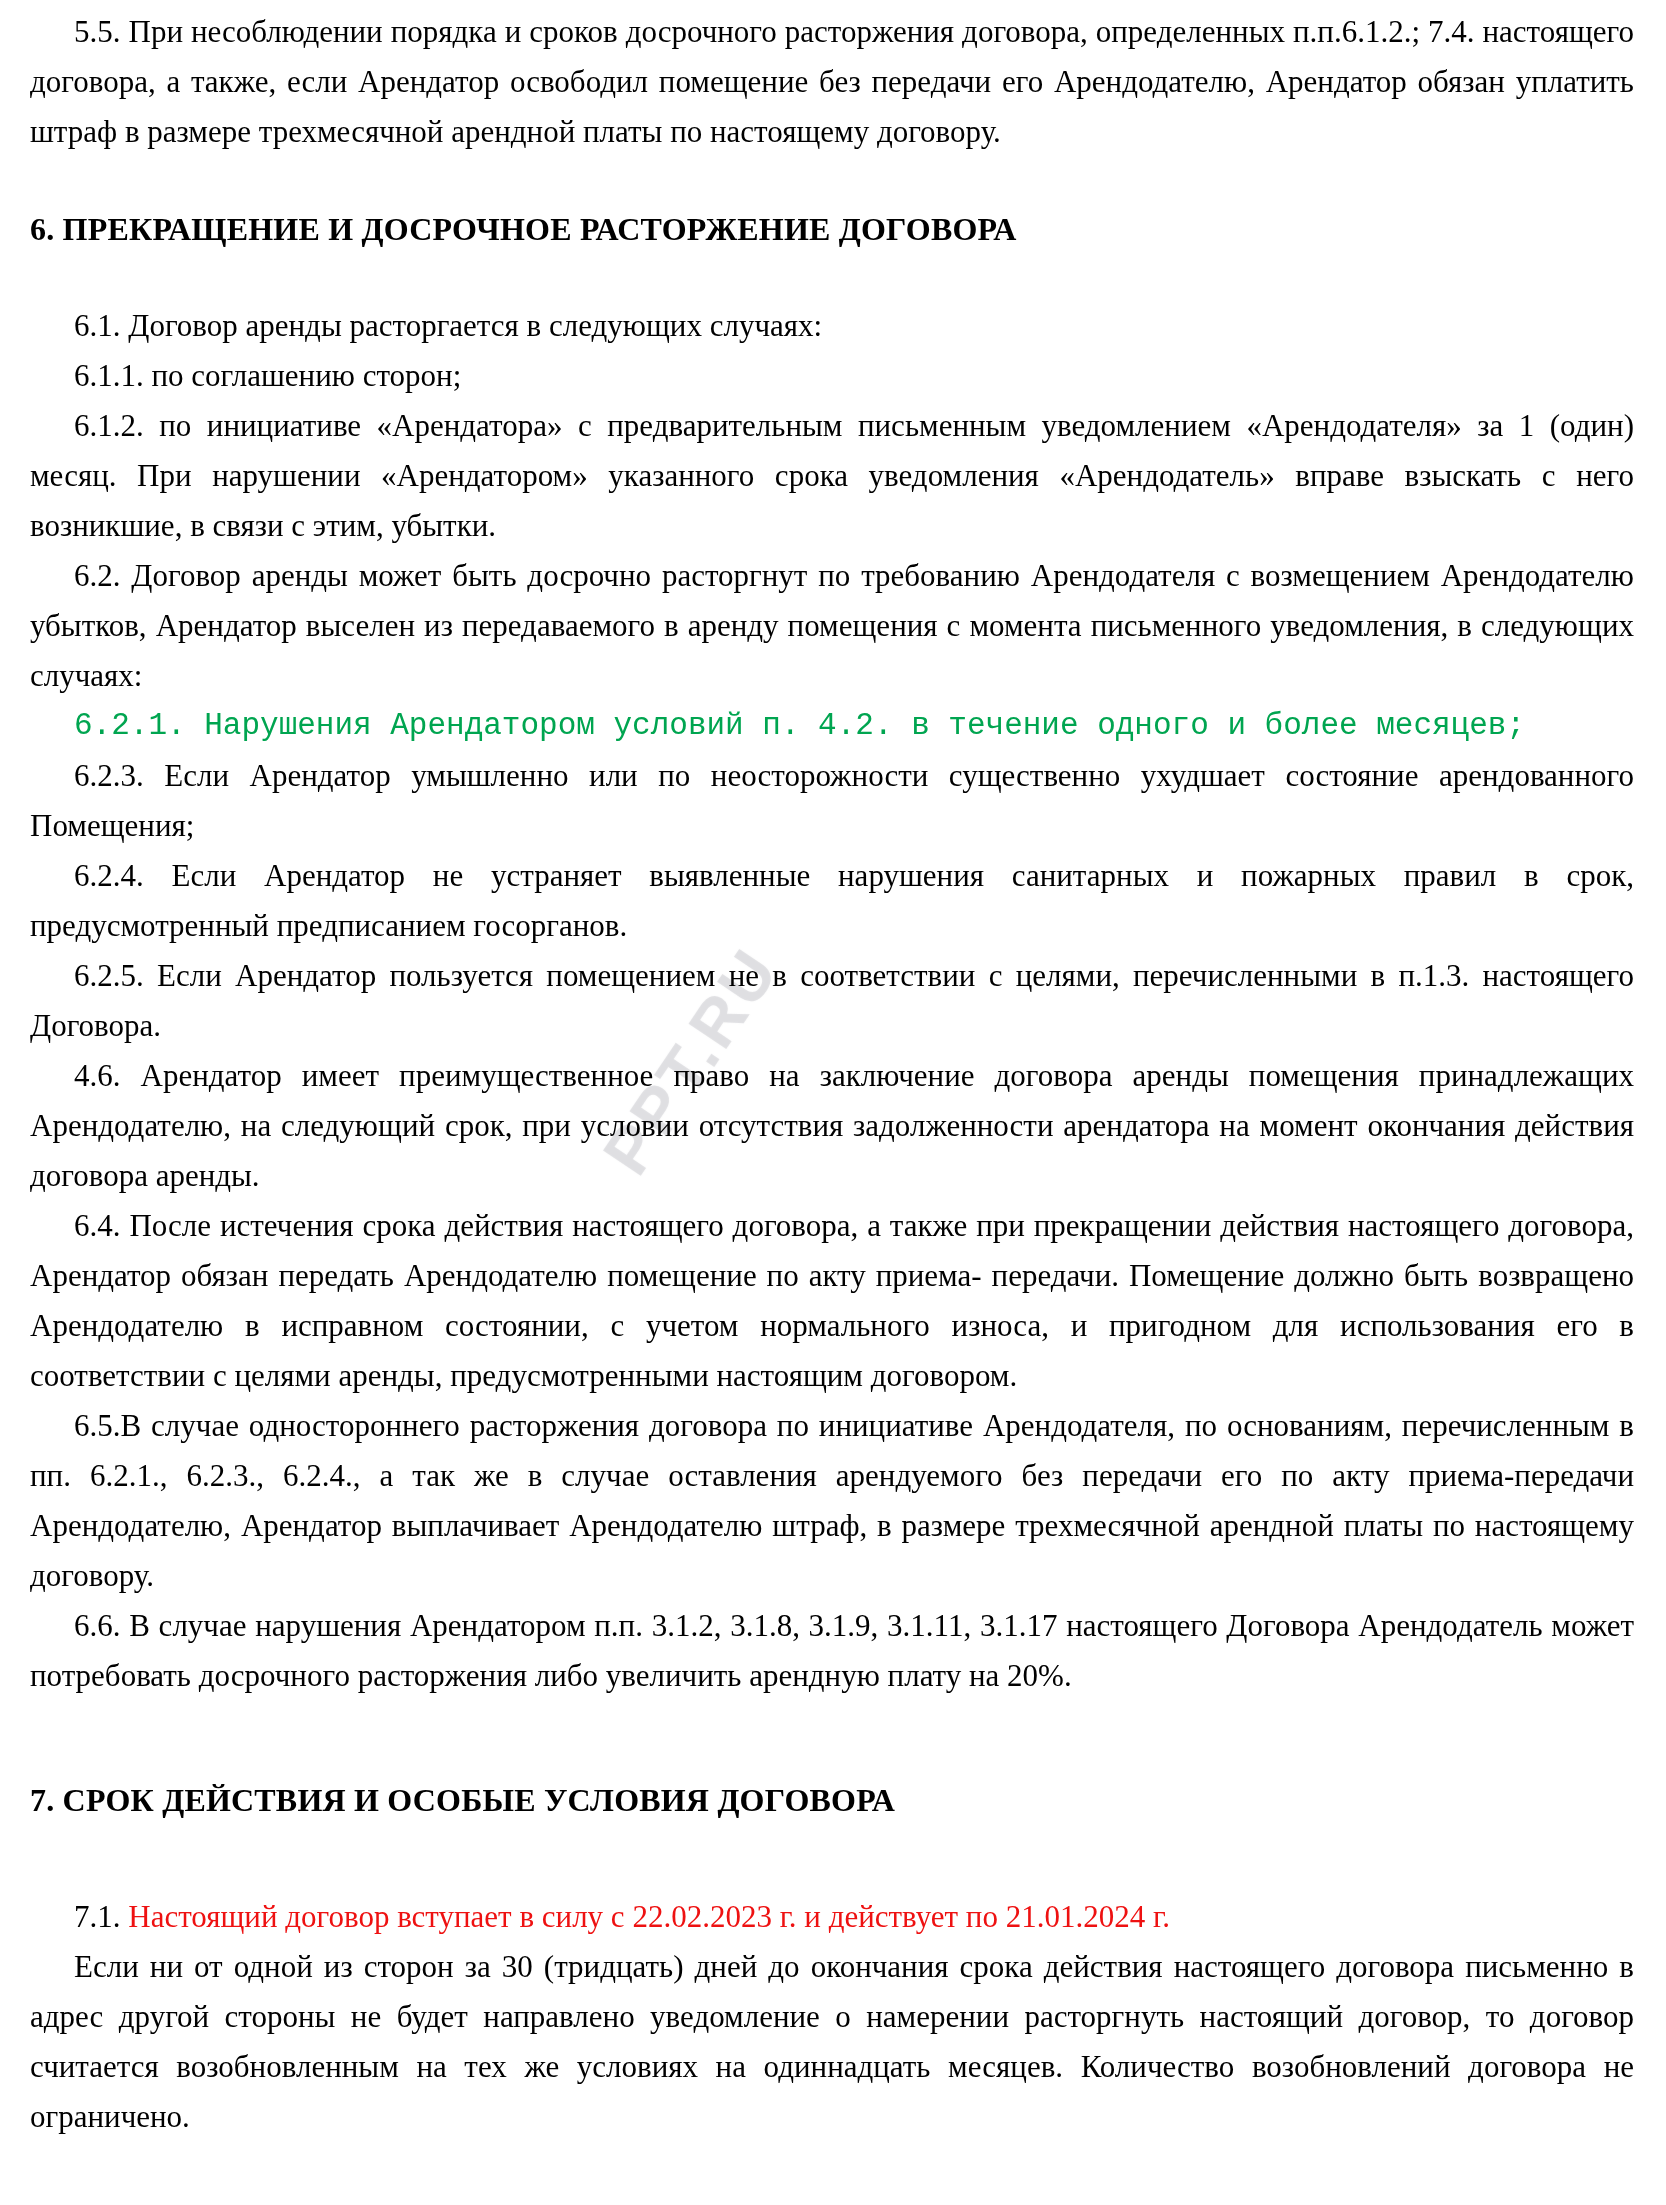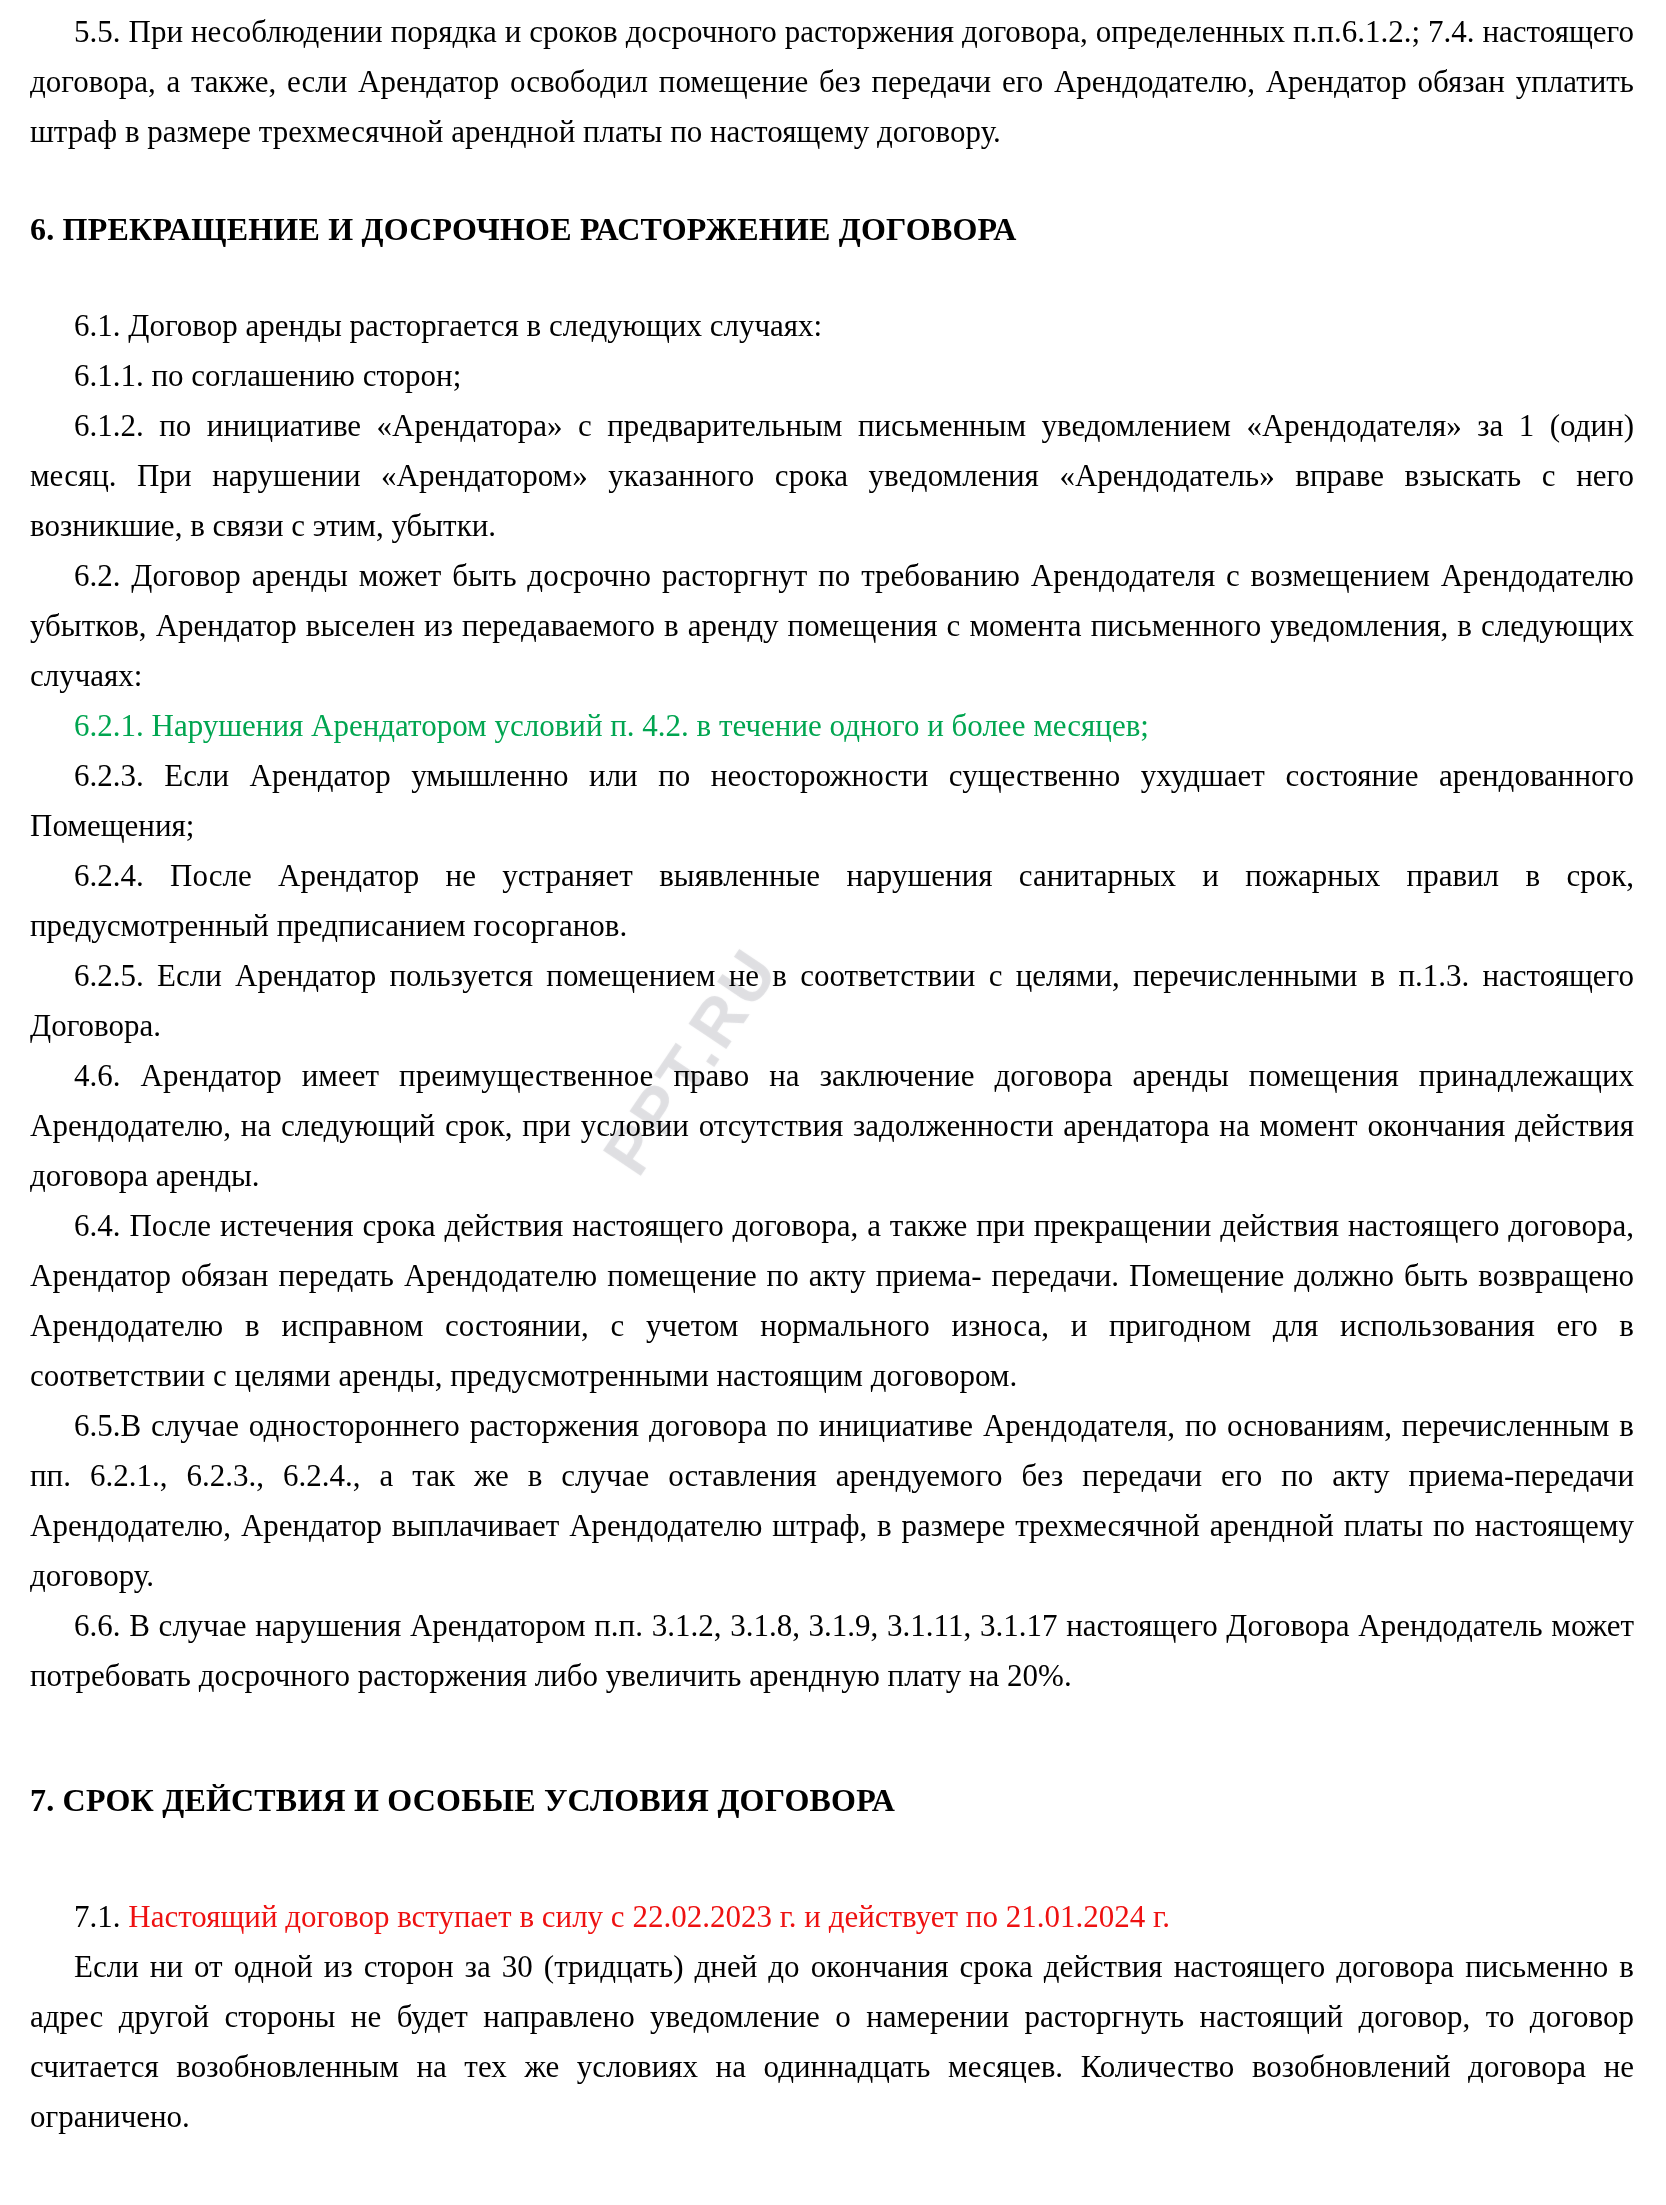--- a/index.html
+++ b/index.html
@@ -42,21 +42,21 @@
     text-align: left;
     font-weight: bold;
     font-size: 32px;
     line-height: 50px;
     letter-spacing: 0.2px;
   }
   .sp-before-h6 { height: 47px; }
   .sp-after-h6  { height: 47px; }
   .sp-before-h7 { height: 74px; }
   .sp-after-h7  { height: 67px; }
-  .green { color: #00a550; }
+  .green { color: #00a550; font-family: Liberation Mono, monospace; }
   .red   { color: #ee1111; }
   
   #watermark {
     position: absolute;
     left: 472px;
     top: 918px;
     width: 438px;
     height: 286px;
     z-index: 1;
     pointer-events: none;
@@ -91,21 +91,21 @@
     <div class="sp-before-h6"></div>
     <h2 class="heading">6. ПРЕКРАЩЕНИЕ И ДОСРОЧНОЕ РАСТОРЖЕНИЕ ДОГОВОРА</h2>
     <div class="sp-after-h6"></div>
 
     <p class="para">6.1. Договор аренды расторгается в следующих случаях:</p>
     <p class="para">6.1.1. по соглашению сторон;</p>
     <p class="para">6.1.2. по инициативе «Арендатора» с предварительным письменным уведомлением «Арендодателя» за 1 (один) месяц. При нарушении «Арендатором» указанного срока уведомления «Арендодатель» вправе взыскать с него возникшие, в связи с этим, убытки.</p>
     <p class="para"> 6.2. Договор аренды может быть досрочно расторгнут по требованию Арендодателя с возмещением Арендодателю убытков, Арендатор выселен из передаваемого в аренду помещения с момента письменного уведомления, в следующих случаях:</p>
     <p class="para green">6.2.1. Нарушения Арендатором условий п. 4.2. в течение одного и более месяцев;</p>
     <p class="para">6.2.3. Если Арендатор умышленно или по неосторожности существенно ухудшает состояние арендованного Помещения;</p>
-    <p class="para">6.2.4. После Арендатор не устраняет выявленные нарушения санитарных и пожарных правил в срок, предусмотренный предписанием госорганов.</p>
+    <p class="para">6.2.4. Если Арендатор не устраняет выявленные нарушения санитарных и пожарных правил в срок, предусмотренный предписанием госорганов.</p>
     <p class="para">6.2.5. Если Арендатор пользуется помещением не в соответствии с целями, перечисленными в п.1.3. настоящего Договора.</p>
     <p class="para">4.6. Арендатор имеет преимущественное право на заключение договора аренды помещения принадлежащих Арендодателю, на следующий срок, при условии отсутствия задолженности арендатора на момент окончания действия договора аренды.</p>
     <p class="para">6.4. После истечения срока действия настоящего договора, а также при прекращении действия настоящего договора, Арендатор обязан передать Арендодателю помещение по акту приема- передачи. Помещение должно быть возвращено Арендодателю в исправном состоянии, с учетом нормального износа, и пригодном для использования его в соответствии с целями аренды, предусмотренными настоящим договором.</p>
     <p class="para">6.5.В случае одностороннего расторжения договора по инициативе Арендодателя, по основаниям, перечисленным в пп. 6.2.1., 6.2.3., 6.2.4., а так же в случае оставления арендуемого без передачи его по акту приема-передачи Арендодателю, Арендатор выплачивает Арендодателю штраф, в размере трехмесячной арендной платы по настоящему договору.</p>
     <p class="para">6.6. В случае нарушения Арендатором  п.п. 3.1.2, 3.1.8, 3.1.9, 3.1.11, 3.1.17 настоящего Договора Арендодатель может потребовать досрочного расторжения либо увеличить арендную плату на 20%.</p>
 
     <div class="sp-before-h7"></div>
     <h2 class="heading">7. СРОК ДЕЙСТВИЯ И ОСОБЫЕ УСЛОВИЯ ДОГОВОРА</h2>
     <div class="sp-after-h7"></div>
 

